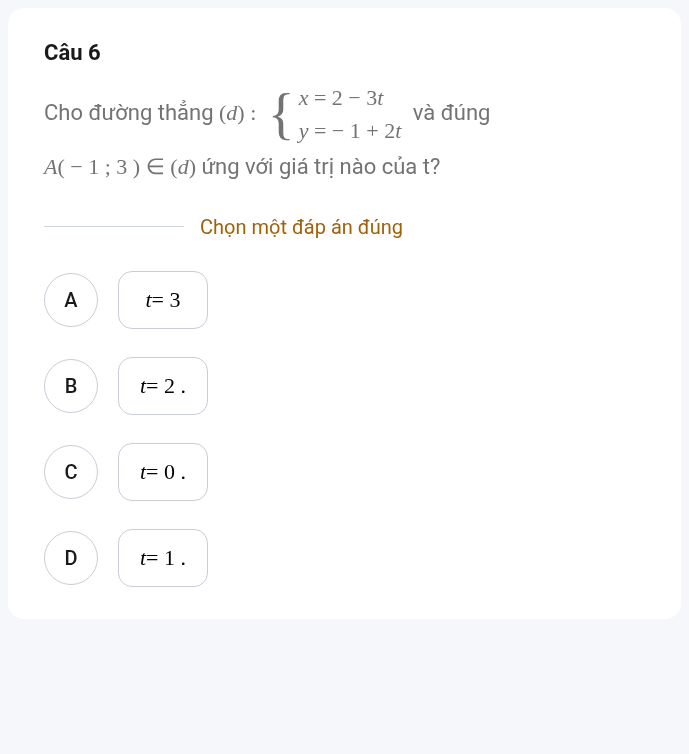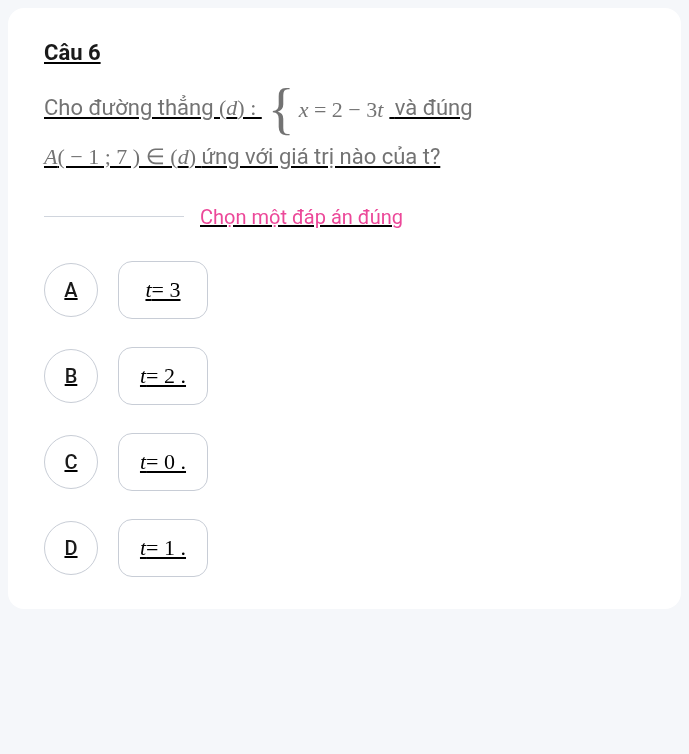--- a/index.html
+++ b/index.html
@@ -12,21 +12,20 @@
       background: #f5f7fa;
       padding: 0;
       width: 689px;
       height: 754px;
     }
     .card {
       background: #ffffff;
       border-radius: 16px;
       padding: 32px 36px;
       margin: 8px;
-      text-decoration: underline;
     }
     .question-title {
       font-size: 22px;
       font-weight: 700;
       color: #1a1a1a;
       margin-bottom: 16px;
     }
     .question-body {
       font-size: 22px;
       color: #737373;
@@ -65,21 +64,21 @@
       margin: 28px 0 32px 0;
     }
     .instruction-line {
       flex: 0 0 auto;
       height: 1px;
       background: #d0d5dd;
       width: 140px;
     }
     .instruction-text {
       font-size: 20px;
-      color: #ec4899;
+      color: #a16207;
       padding: 0 16px;
       white-space: nowrap;
     }
     .options {
       display: flex;
       flex-direction: column;
       gap: 28px;
     }
     .option {
       display: flex;
@@ -124,25 +123,28 @@
   <div class="question-title">Câu 6</div>
 
   <div class="question-body">
     <span>Cho đường thẳng </span><span class="mathrm">(</span><span class="math">d</span><span class="mathrm">) : </span>
     <span class="brace-block">
       <span class="brace">{</span>
       <span class="eq-stack">
         <span>
           <span class="math">x</span><span class="mathrm"> = 2 − 3</span><span class="math">t</span>
         </span>
+        <span>
+          <span class="math">y</span><span class="mathrm"> = − 1 + 2</span><span class="math">t</span>
+        </span>
       </span>
     </span>
     <span> và đúng</span>
     <br>
-    <span class="math">A</span><span class="mathrm">( − 1 ; 7 ) ∈ (</span><span class="math">d</span><span class="mathrm">) </span><span>ứng với giá trị nào của t?</span>
+    <span class="math">A</span><span class="mathrm">( − 1 ; 3 ) ∈ (</span><span class="math">d</span><span class="mathrm">) </span><span>ứng với giá trị nào của t?</span>
   </div>
 
   <div class="instruction-row">
     <div class="instruction-line"></div>
     <div class="instruction-text">Chọn một đáp án đúng</div>
   </div>
 
   <div class="options">
     <div class="option">
       <div class="option-letter">A</div>

